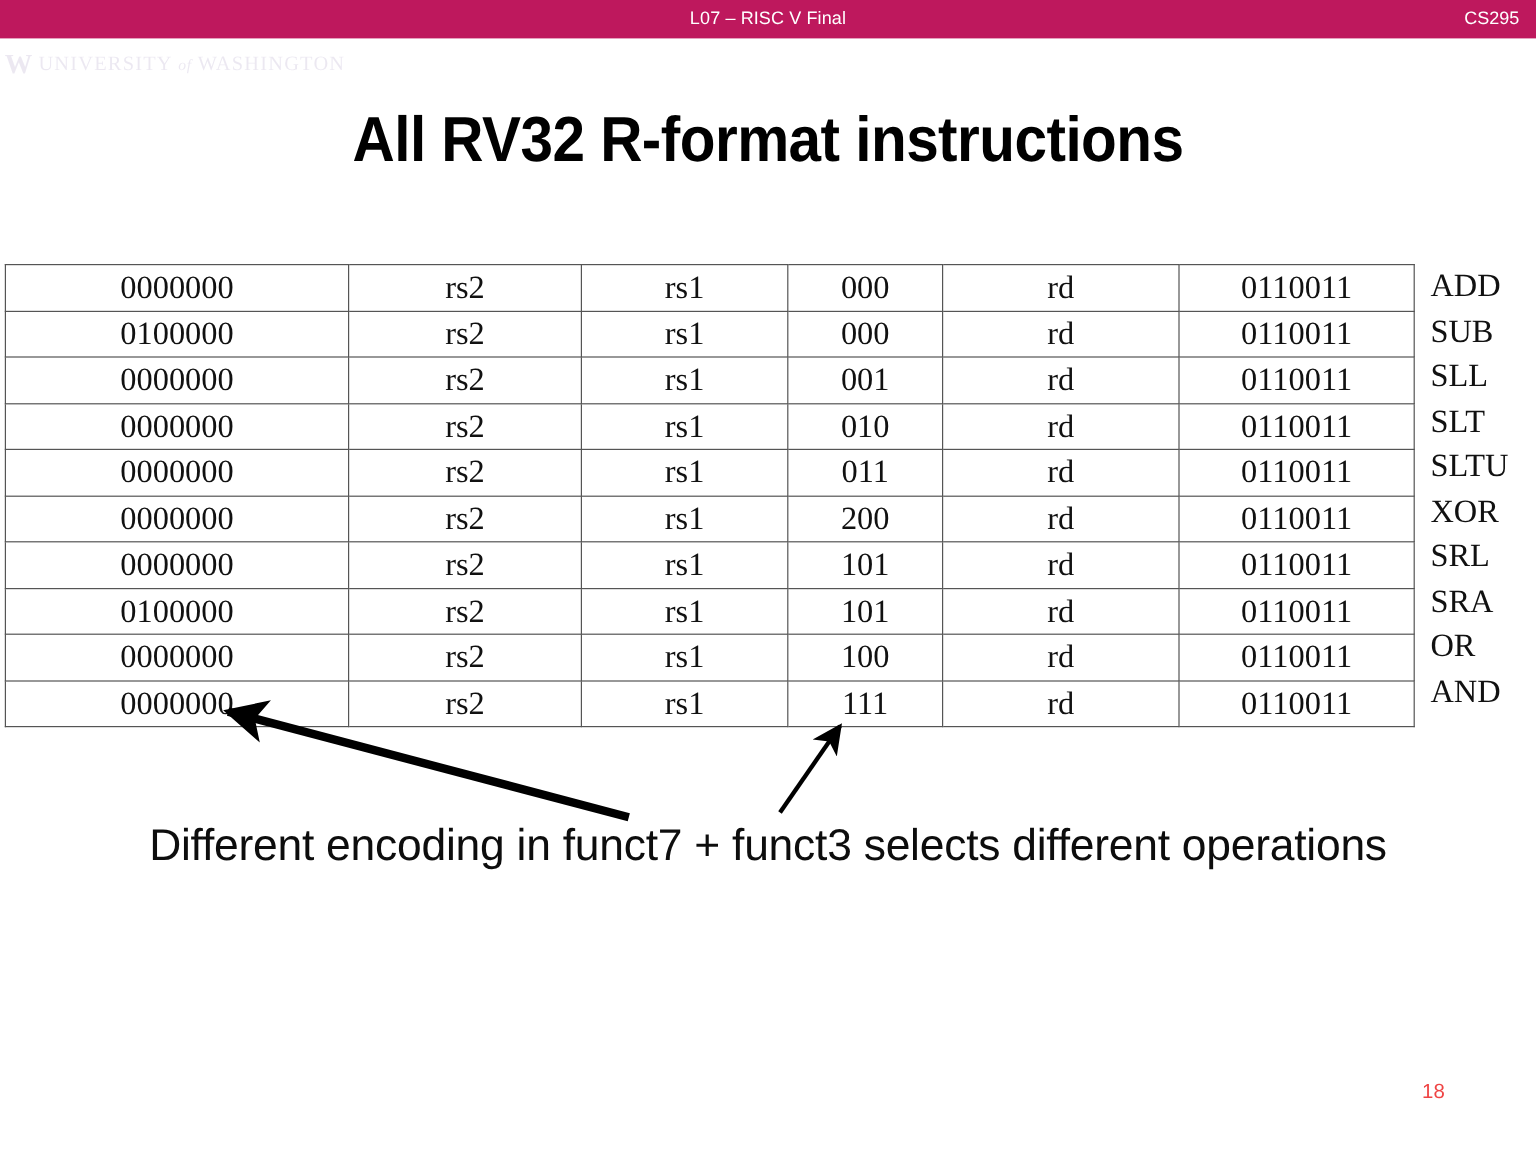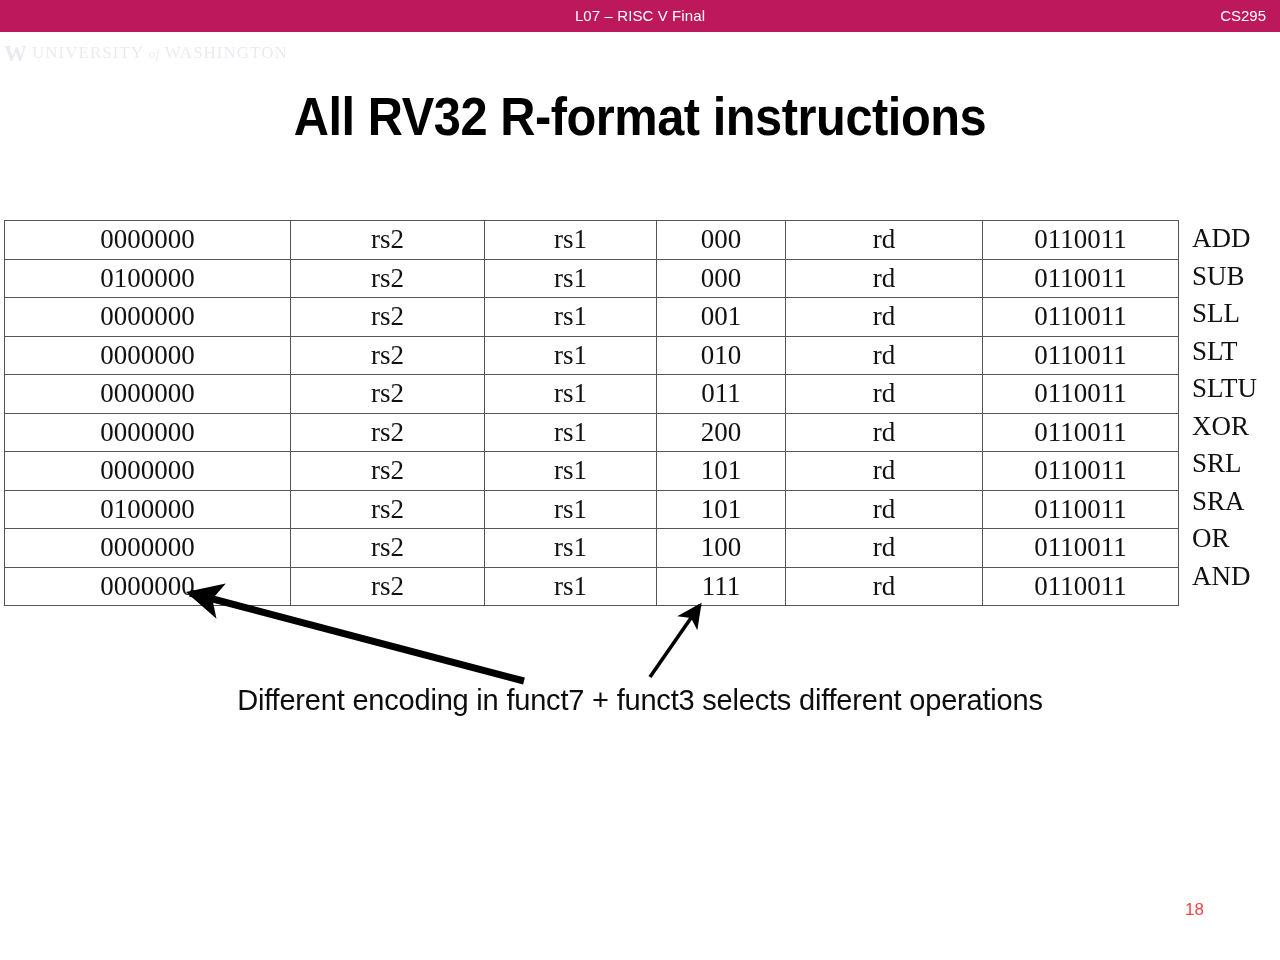--- a/index.html
+++ b/index.html
@@ -141,21 +141,21 @@
     pointer-events: none;
   }
 
   
   #caption {
     position: absolute;
     left: 0; top: 684px;
     width: 1280px;
     text-align: center;
     font-family: "Liberation Sans", sans-serif;
-    font-size: 29px;
+    font-size: 37px;
     color: #0d0d0d;
     letter-spacing: -0.2px;
   }
 
   
   #page-number {
     position: absolute;
     right: 76px;
     top: 900px;
     font-family: "Liberation Sans", sans-serif;

